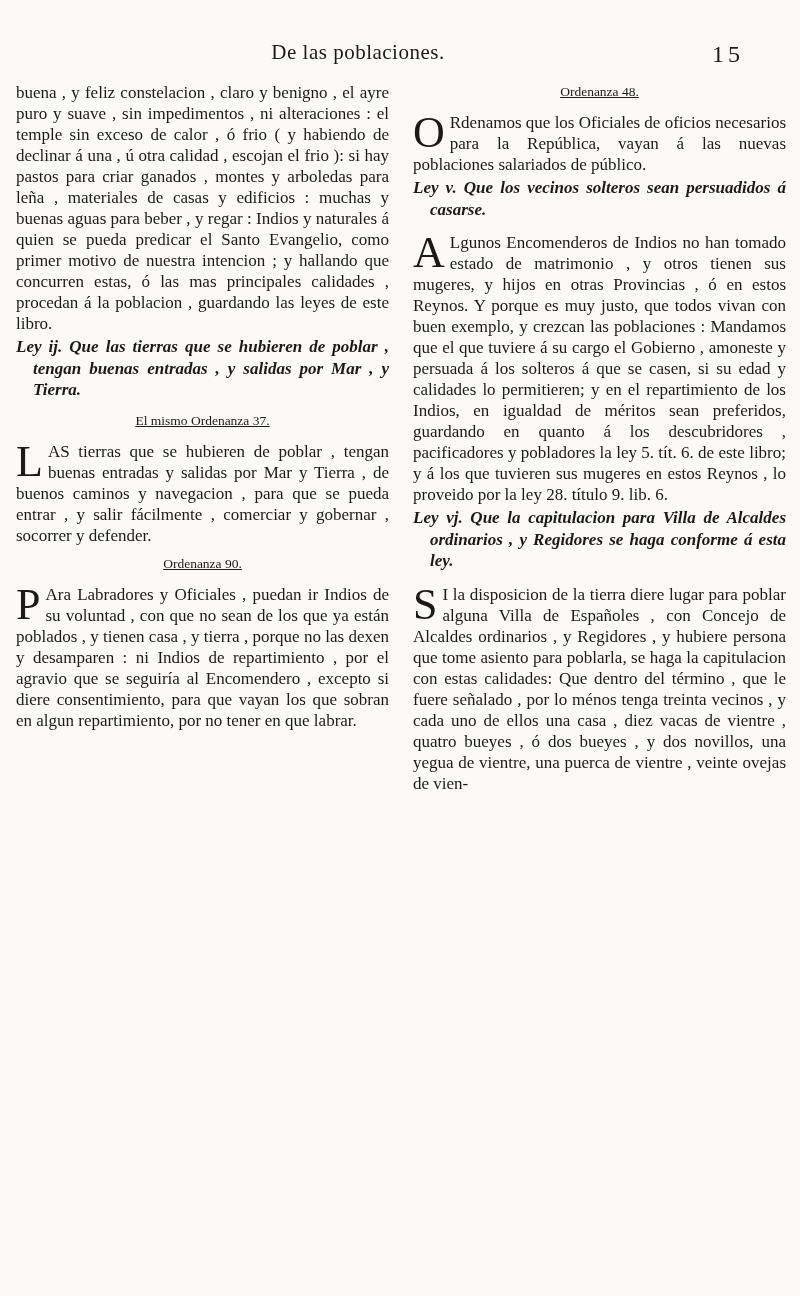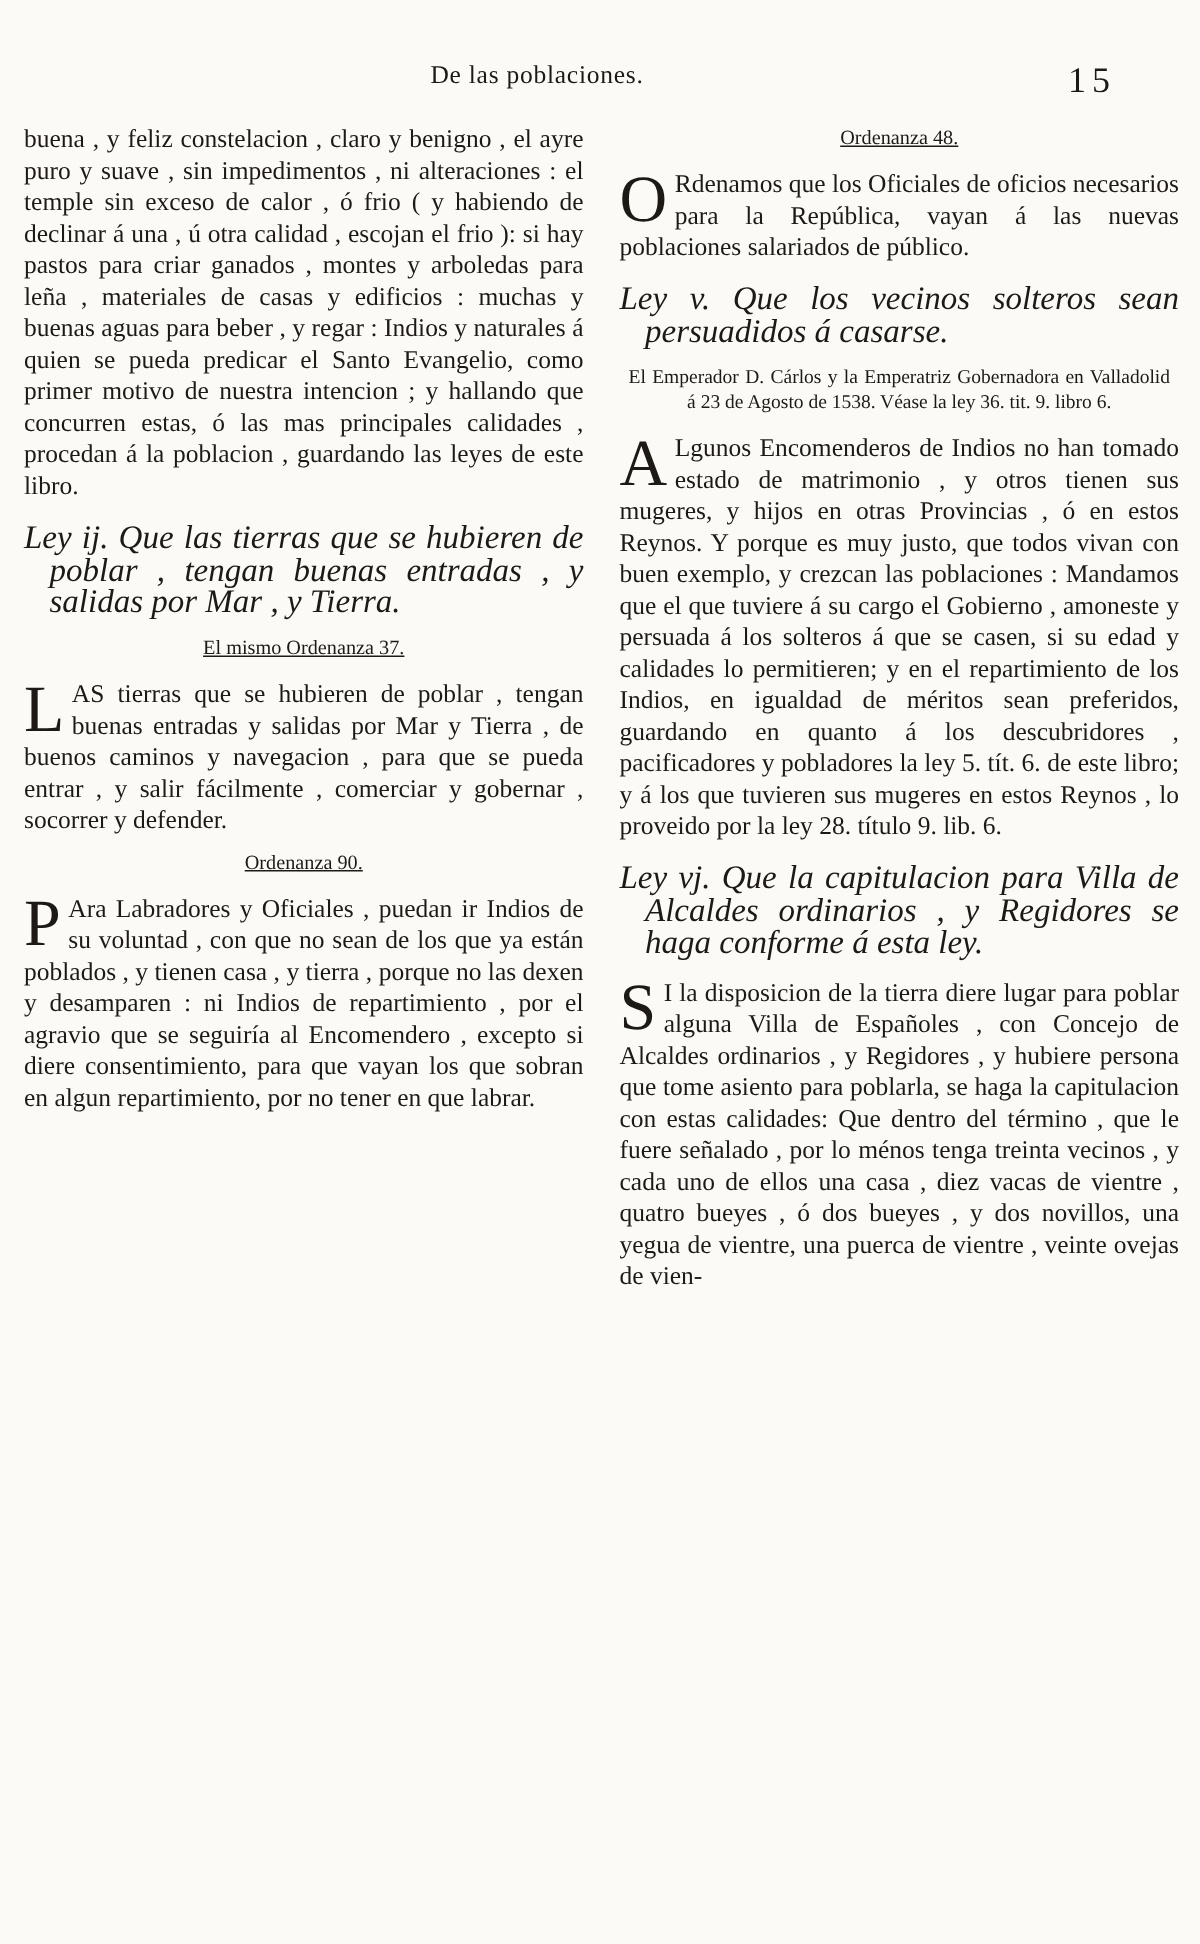--- a/index.html
+++ b/index.html
@@ -17,21 +17,21 @@
   }
   .running-head {
     position: relative;
     height: 34px;
     margin-bottom: 8px;
   }
   .running-title {
     position: absolute;
     left: 0; right: 86px;
     text-align: center;
-    font-size: 17px;
+    font-size: 21px;
     letter-spacing: 0.5px;
   }
   .folio {
     position: absolute;
     right: 42px; top: 1px;
     font-size: 24px;
     letter-spacing: 4px;
   }
   .columns {
     display: flex;
@@ -45,27 +45,28 @@
     clear: both;
   }
   .dropcap {
     float: left;
     font-size: 44px;
     line-height: 36px;
     padding: 3px 5px 0 0;
   }
   .law-heading {
     font-style: italic;
-    font-size: 22px;
+    font-size: 17px;
     line-height: 21.5px;
-    margin: 13px 0 12px 0;
+    margin: 2px 0 12px 0;
     padding-left: 17px;
     text-indent: -17px;
     text-align: justify;
     clear: both;
+    font-weight: bold;
   }
   .ord-ref {
     font-size: 13.5px;
     line-height: 16px;
     text-align: center;
     margin: 10px 0 12px 0;
     clear: both;
     text-decoration: underline;
   }
   .ord-ref-block {
@@ -105,21 +106,20 @@
 
     </div>
 
     <div class="col">
       <p class="ord-ref" style="margin-top:2px;">Ordenanza 48.</p>
 
       <p class="para"><span class="dropcap">O</span><span>Rdenamos que los Oficiales de oficios necesarios para la República, vayan á las nuevas poblaciones salariados de público.</span></p>
 
       <p class="law-heading">Ley v. Que los vecinos solteros sean persuadidos á casarse.</p>
 
-      <p class="ord-ref-block">El Emperador D. Cárlos y la Emperatriz Gobernadora en Valladolid á 23 de Agosto de 1538. Véase la ley 36. tit. 9. libro 6.</p>
 
       <p class="para"><span class="dropcap">A</span><span>Lgunos Encomenderos de Indios no han tomado estado de matrimonio , y otros tienen sus mugeres, y hijos en otras Provincias , ó en estos Reynos. Y porque es muy justo, que todos vivan con buen exemplo, y crezcan las poblaciones : Mandamos que el que tuviere á su cargo el Gobierno , amoneste y persuada á los solteros á que se casen, si su edad y calidades lo permitieren; y en el repartimiento de los Indios, en igualdad de méritos sean preferidos, guardando en quanto á los descubridores , pacificadores y pobladores la ley 5. tít. 6. de este libro; y á los que tuvieren sus mugeres en estos Reynos , lo proveido por la ley 28. título 9. lib. 6.</span></p>
 
       <p class="law-heading">Ley vj. Que la capitulacion para Villa de Alcaldes ordinarios , y Regidores se haga conforme á esta ley.</p>
 
 
       <p class="para"><span class="dropcap">S</span><span>I la disposicion de la tierra diere lugar para poblar alguna Villa de Españoles , con Concejo de Alcaldes ordinarios , y Regidores , y hubiere persona que tome asiento para poblarla, se haga la capitulacion con estas calidades: Que dentro del término , que le fuere señalado , por lo ménos tenga treinta vecinos , y cada uno de ellos una casa , diez vacas de vientre , quatro bueyes , ó dos bueyes , y dos novillos, una yegua de vientre, una puerca de vientre , veinte ovejas de vien-</span></p>
     </div>
 
   </div>

